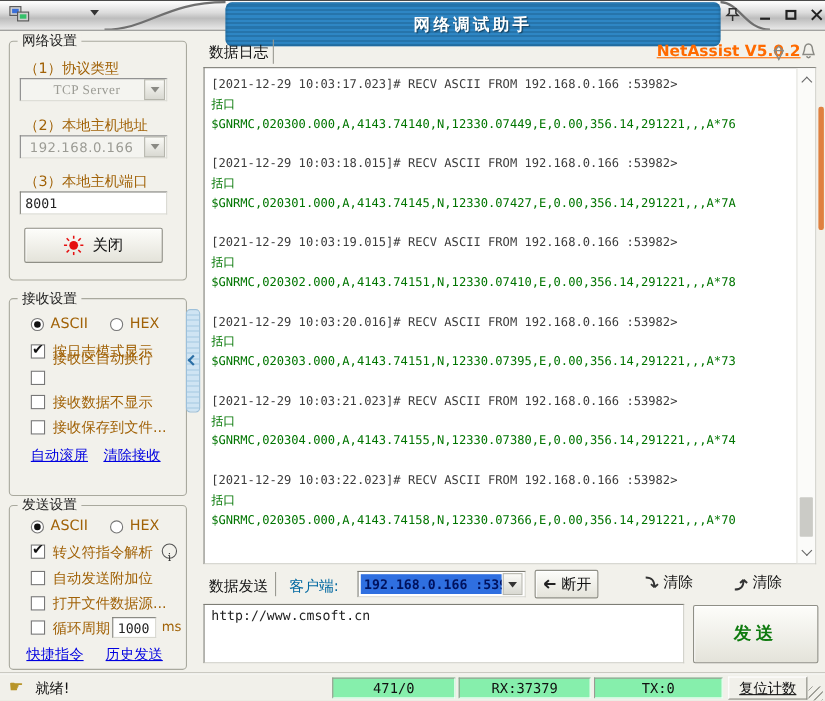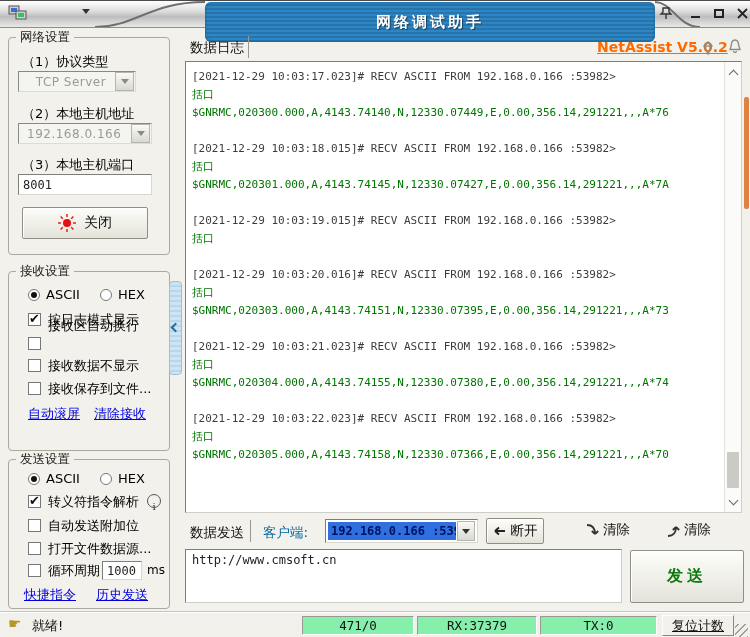--- a/index.html
+++ b/index.html
@@ -23,21 +23,21 @@
   .wbtn{position:absolute;top:3px;width:18px;height:18px;display:flex;align-items:center;
     justify-content:center;color:#222;}
   .wbtn.min{left:686px;}.wbtn.max{left:710px;}.wbtn.cls{left:733px;}
   .min-glyph{width:9px;height:2px;background:#222;margin-top:8px;}
   .max-glyph{width:10px;height:9px;border:2px solid #222;box-sizing:border-box;}
   .swooshes{position:absolute;left:0;top:0;}
 
   
   .panel{position:absolute;left:8px;width:160px;border:1px solid #a9a99e;border-radius:4px;}
   .legend{position:absolute;background:#f2f1eb;padding:0 4px;font-size:12.5px;color:#222;line-height:14px;}
-  .lbl{position:absolute;font-size:13px;color:#000000;}
+  .lbl{position:absolute;font-size:13px;color:#a16207;}
   .combo{position:absolute;height:21px;box-sizing:border-box;background:#f4f4f0;
     border:1px solid;border-color:#888 #dcdcd4 #dcdcd4 #888;display:flex;align-items:center;}
   .combo .ctext{flex:1;font-size:12px;color:#9b9b94;padding-left:8px;letter-spacing:.5px;}
   .combo-btn{width:17px;height:17px;margin-right:1px;background:linear-gradient(#fafaf6,#d9d9d2);
     border:1px solid #b5b5ac;display:flex;align-items:center;justify-content:center;}
   .tri-down{width:0;height:0;border-left:4px solid transparent;border-right:4px solid transparent;
     border-top:5px solid #8a8a84;}
   .input3d{position:absolute;height:21px;box-sizing:border-box;background:#fff;
     border:1px solid;border-color:#7f7f78 #d8d8d0 #d8d8d0 #7f7f78;font-family:"DejaVu Sans Mono",monospace;
     font-size:12px;color:#222;padding:0 4px;outline:none;}
@@ -167,21 +167,21 @@
     <span class="wbtn cls">
       <svg width="11" height="11">
         <path d="M1 1 L10 10 M10 1 L1 10" stroke="#222" stroke-width="1.8"></path>
       </svg>
     </span>
   </div>
 
   <div class="panel" style="top:36px;height:216px;"></div>
   <span class="legend" style="left:16px;top:29px;">网络设置</span>
   <span class="lbl nowrap" style="left:22px;top:52px;">（1）协议类型</span>
-  <div class="combo" style="left:18px;top:70px;width:118px;">
+  <div class="combo" style="left:18px;top:70px;width:134px;font-family:Liberation Serif, serif;">
     <span class="ctext" style="text-align:center;">TCP Server</span>
     <span class="combo-btn">
         <span class="tri-down"></span>
       </span>
   </div>
   <span class="lbl nowrap" style="left:22px;top:104px;">（2）本地主机地址</span>
   <div class="combo" style="left:18px;top:122px;width:134px;">
     <span class="ctext">192.168.0.166</span>
     <span class="combo-btn">
         <span class="tri-down"></span>
@@ -273,20 +273,21 @@
           <div class="log-g">$GNRMC,020300.000,A,4143.74140,N,12330.07449,E,0.00,356.14,291221,,,A*76</div>
         </div>
         <div class="log-block">
           <div class="log-h">[2021-12-29 10:03:18.015]# RECV ASCII FROM 192.168.0.166 :53982&gt;</div>
           <div class="log-g">括口</div>
           <div class="log-g">$GNRMC,020301.000,A,4143.74145,N,12330.07427,E,0.00,356.14,291221,,,A*7A</div>
         </div>
         <div class="log-block">
           <div class="log-h">[2021-12-29 10:03:19.015]# RECV ASCII FROM 192.168.0.166 :53982&gt;</div>
           <div class="log-g">括口</div>
+          <div class="log-g">$GNRMC,020302.000,A,4143.74151,N,12330.07410,E,0.00,356.14,291221,,,A*78</div>
         </div>
         <div class="log-block">
           <div class="log-h">[2021-12-29 10:03:20.016]# RECV ASCII FROM 192.168.0.166 :53982&gt;</div>
           <div class="log-g">括口</div>
           <div class="log-g">$GNRMC,020303.000,A,4143.74151,N,12330.07395,E,0.00,356.14,291221,,,A*73</div>
         </div>
         <div class="log-block">
           <div class="log-h">[2021-12-29 10:03:21.023]# RECV ASCII FROM 192.168.0.166 :53982&gt;</div>
           <div class="log-g">括口</div>
           <div class="log-g">$GNRMC,020304.000,A,4143.74155,N,12330.07380,E,0.00,356.14,291221,,,A*74</div>

